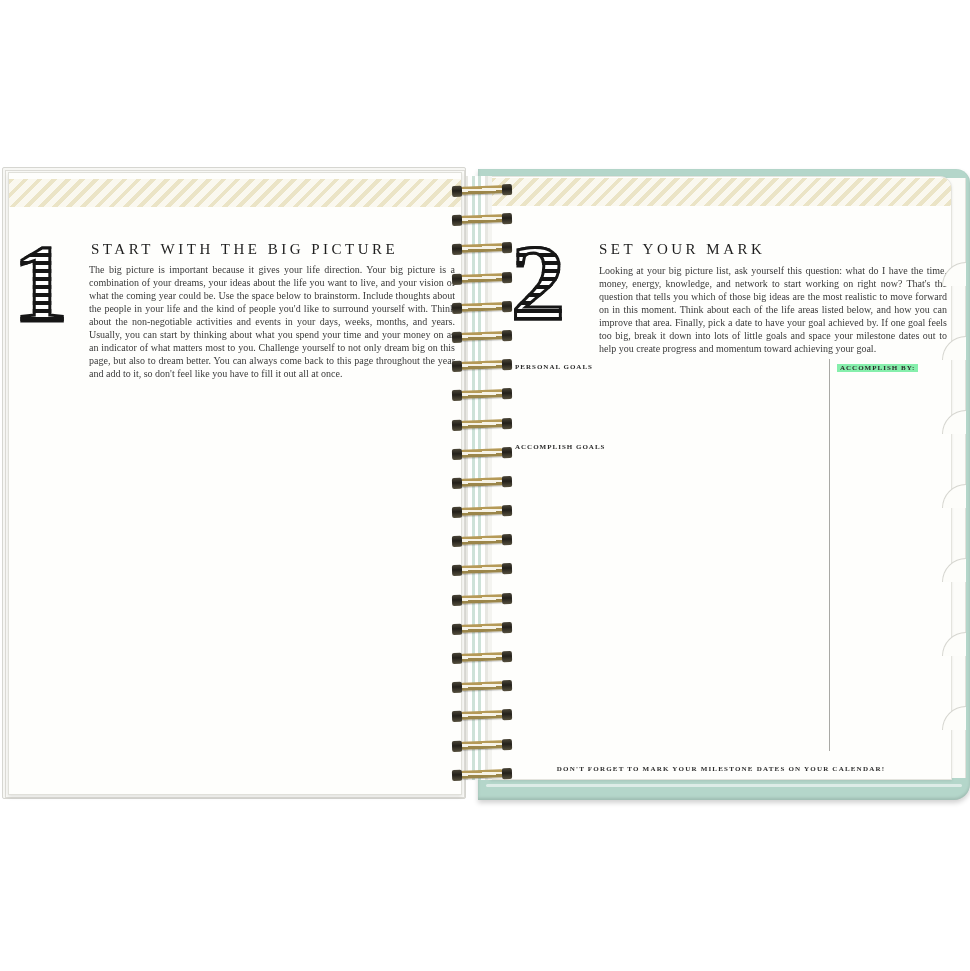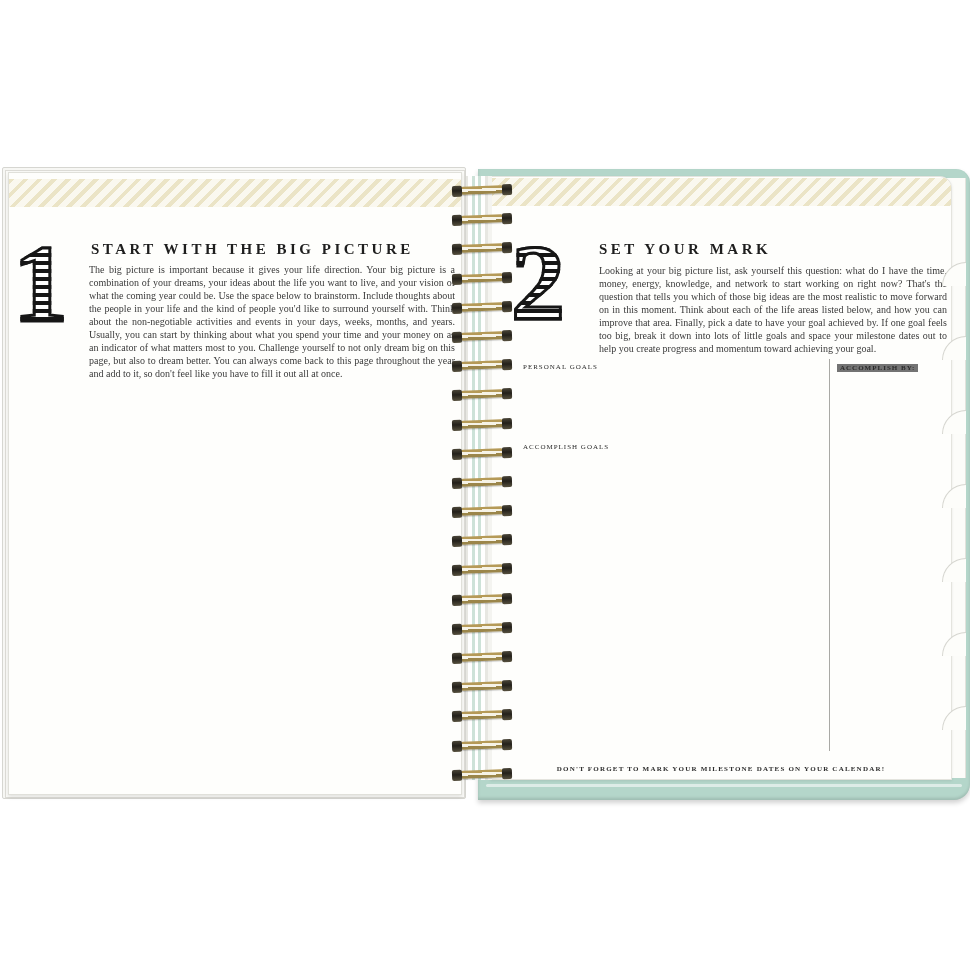--- a/index.html
+++ b/index.html
@@ -69,21 +69,21 @@
       -webkit-text-stroke:3px #161616;
       background:repeating-linear-gradient(to bottom,#161616 0 4px,#ffffff 4px 8px);
       -webkit-background-clip:text; background-clip:text;
     }
   }
   .left-page .big-number { left:4px; top:56px; font-size:110px; }
   .right-page .big-number { left:20px; top:52px; font-size:108px; }
 
   
   .chapter-heading {
-    position:absolute; font-size:15px; font-weight:bold; letter-spacing:3.5px;
+    position:absolute; font-size:15px; font-weight:normal; letter-spacing:3.5px;
     color:#1e1e1e; white-space:nowrap;
   }
   .left-page .chapter-heading { left:82px; top:68px; }
   .right-page .chapter-heading { left:108px; top:64px; }
   .intro-copy {
     position:absolute; font-size:10px; line-height:13px; color:#3a3a3a;
     text-align:justify;
   }
   .left-page .intro-copy { left:80px; top:90px; width:366px; }
   .right-page .intro-copy { left:108px; top:87px; width:348px; }
@@ -94,29 +94,29 @@
     background:repeating-linear-gradient(to bottom,transparent 0 16px,#ececе9 16px,#ebebe8 17px);
   }
 
   
   .goal-sections { position:absolute; left:24px; right:14px; top:184px; }
   .goal-section {
     position:relative; height:80px;
     background:repeating-linear-gradient(to bottom,transparent 0 19px,#ededea 19px,#ececе9 20px);
   }
   .goal-label {
-    position:absolute; left:0; top:2px; font-size:7px; font-weight:normal;
-    letter-spacing:1px; color:#2a2a2a; background:#fefefc; padding-right:4px;margin-left:8px;
+    position:absolute; left:0; top:2px; font-size:7px; font-weight:bold;
+    letter-spacing:1px; color:#2a2a2a; background:#fefefc; padding-right:4px;
   }
   .accomplish-divider {
     position:absolute; left:338px; top:182px; width:1px; height:392px; background:#a9a9a5;
   }
   .accomplish-label {
     position:absolute; left:346px; top:187px; font-size:7px; font-weight:bold;
-    letter-spacing:1px; color:#2a2a2a; background:#737373; padding:0 3px;text-align:center;
+    letter-spacing:1px; color:#2a2a2a; background:#86efac; padding:0 3px;text-align:center;
   }
   .footer-note {
     position:absolute; left:0; right:0; top:588px; text-align:center;
     font-size:7px; font-weight:bold; letter-spacing:1.2px; color:#2e2e2e;
   }
 
   
   .spine {
     position:absolute; left:466px; top:176px; width:26px; height:604px;
     background:linear-gradient(to right,

